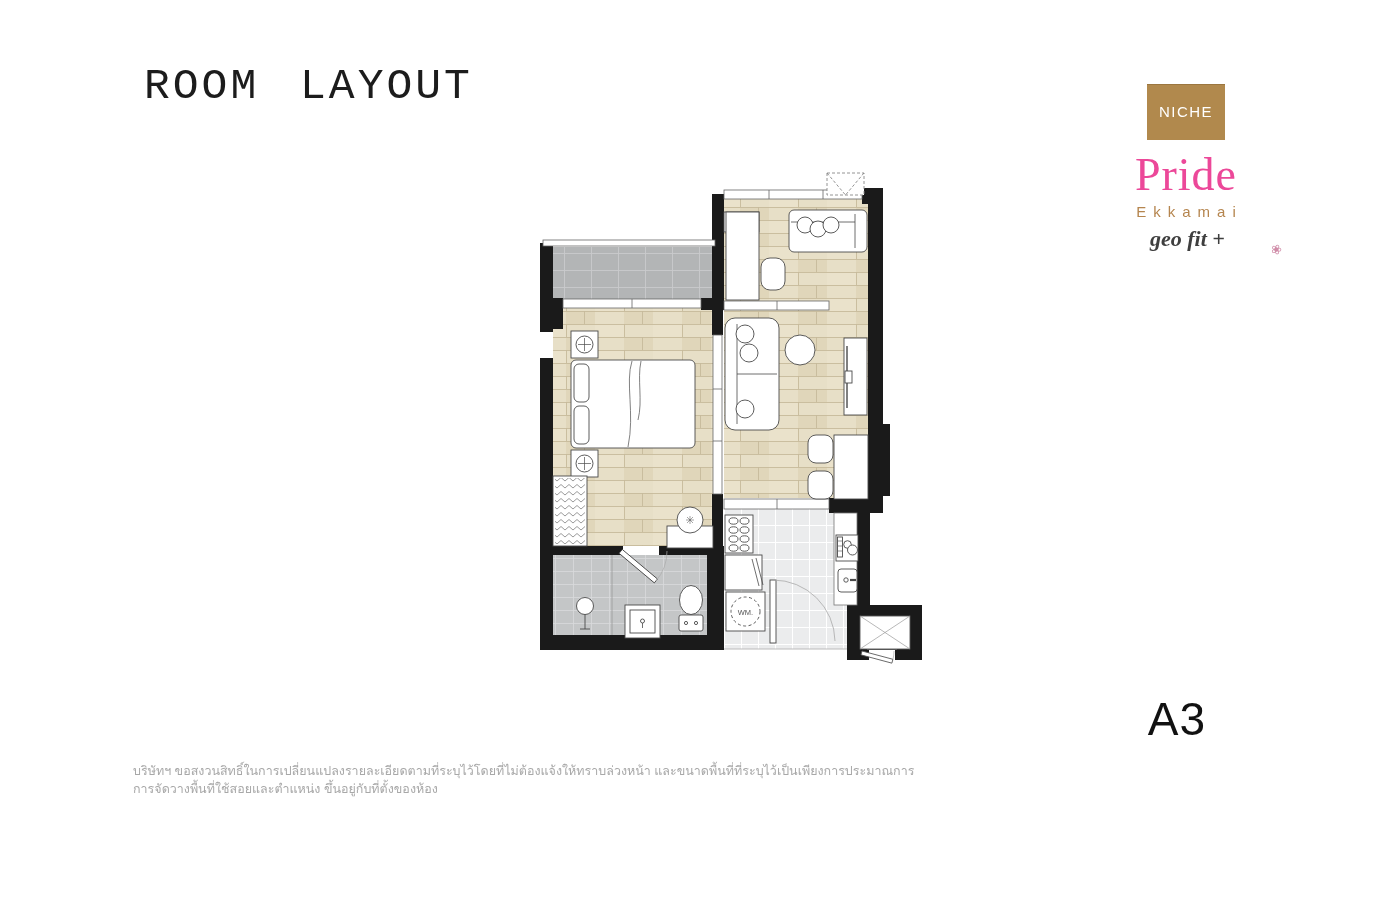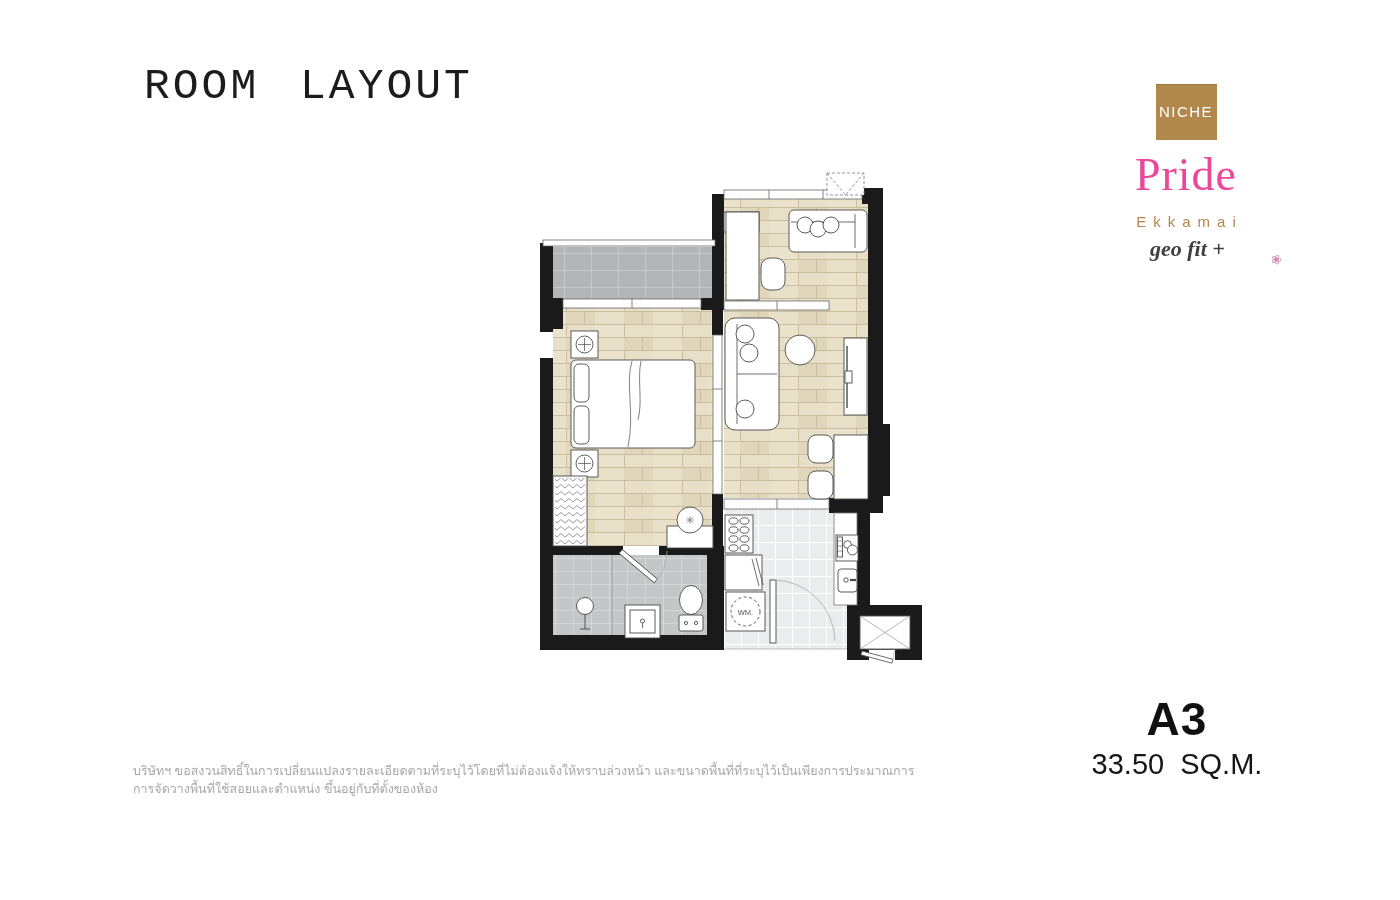--- a/index.html
+++ b/index.html
@@ -4,35 +4,35 @@
 <style>
   html,body{margin:0;padding:0;background:#fff;}
   body{width:1400px;height:900px;position:relative;overflow:hidden;
        font-family:"Liberation Sans",sans-serif;color:#1f1f1f;}
   .abs{position:absolute;}
   
   .page-title{left:144px;top:62px;font-size:43px;letter-spacing:3px;word-spacing:12px;
       font-weight:500;color:#1c1c1c;font-family:Liberation Mono, monospace;}
   
   .logo{left:1088px;top:84px;width:196px;text-align:center;}
-  .niche-badge{display:inline-block;width:61px;height:56px;background:#b1894d;
+  .niche-badge{display:inline-block;width:78px;height:56px;background:#b1894d;
       color:#fff;font-size:15px;letter-spacing:1.5px;line-height:56px;
       box-shadow:0 1px 0 rgba(140,105,55,.6) inset;}
   .brand{font-family:"Liberation Serif",serif;font-size:46px;color:#ec4899;
       margin-top:8px;letter-spacing:1px;}
-  .location{font-size:15px;color:#b5854e;letter-spacing:7px;margin-top:12px;
+  .location{font-size:15px;color:#b5854e;letter-spacing:7px;margin-top:2px;
       padding-left:7px;}
   .tagline-row{margin-top:6px;margin-left:62px;text-align:left;position:relative;width:120px;}
   .tagline{font-family:"Liberation Serif",serif;font-style:italic;font-weight:700;
       font-size:22px;color:#3f3f3f;text-align:center;}
   .flower{position:absolute;right:-12px;top:16px;color:#d08ca8;font-size:13px;
       transform:rotate(20deg);}
   
   .unit-block{left:1048px;top:692px;width:258px;text-align:center;}
-  .unit-type{font-size:46px;font-weight:700;color:#111;letter-spacing:1px;}
+  .unit-type{font-size:46px;font-weight:400;color:#111;letter-spacing:1px;}
   .unit-area{font-size:29px;color:#161616;margin-top:2px;word-spacing:8px;}
   
   .disclaimer{left:133px;top:763px;font-size:12.5px;line-height:1.42;color:#a8a8a8;}
   
   .plan{left:537px;top:168px;width:390px;height:500px;}
   svg text{font-family:"Liberation Sans",sans-serif;}
 </style>
 </head>
 <body>
 
@@ -43,21 +43,20 @@
   <div class="brand">Pride</div>
   <div class="location">Ekkamai</div>
   <div class="tagline-row">
     <span class="tagline">geo fit +</span>
     <span class="flower">❀</span>
   </div>
 </div>
 
 <div class="abs unit-block">
   <div class="unit-type">A3</div>
-  <div class="unit-area">33.50 SQ.M.</div>
 </div>
 
 <div class="abs disclaimer">
   <div>บริษัทฯ ขอสงวนสิทธิ์ในการเปลี่ยนแปลงรายละเอียดตามที่ระบุไว้โดยที่ไม่ต้องแจ้งให้ทราบล่วงหน้า และขนาดพื้นที่ที่ระบุไว้เป็นเพียงการประมาณการ</div>
   <div>การจัดวางพื้นที่ใช้สอยและตำแหน่ง ขึ้นอยู่กับที่ตั้งของห้อง</div>
 </div>
 
 <div class="abs plan">
 <svg width="390" height="500" viewBox="0 0 390 500" xmlns="http://www.w3.org/2000/svg">
   <defs>

